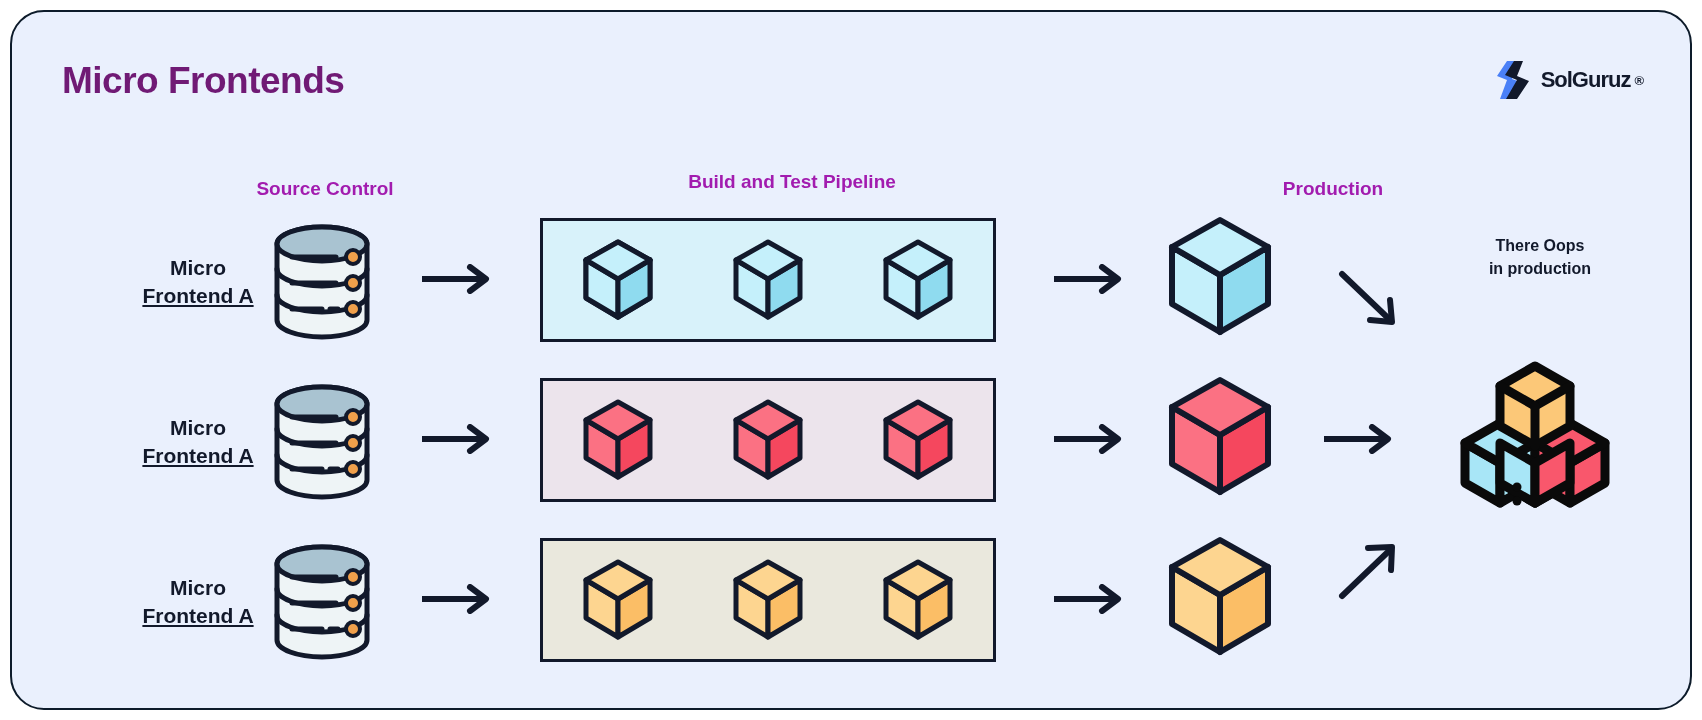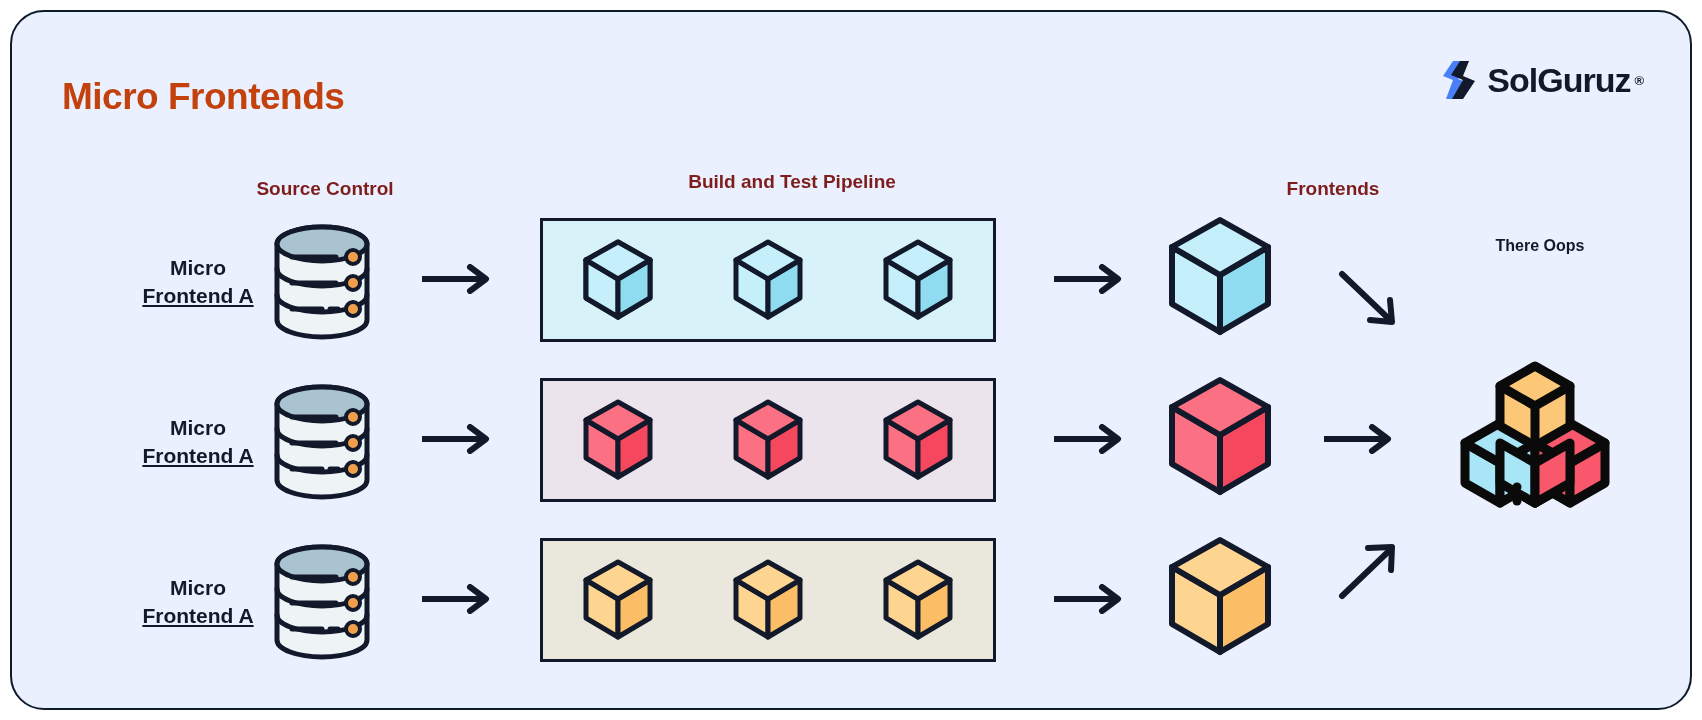--- a/index.html
+++ b/index.html
@@ -19,39 +19,39 @@
     width:100%;height:100%;
     box-sizing:border-box;
     background:#eaf0fd;
     border-radius:34px;
     border:2px solid #0d1b2a;
     overflow:hidden;
   }
 
   
   #title{
-    position:absolute;left:50px;top:64px;
-    font-size:37px;font-weight:bold;color:#c2410c;
+    position:absolute;left:50px;top:48px;
+    font-size:37px;font-weight:bold;color:#701a75;
     letter-spacing:-0.5px;
   }
   #logo{
     position:absolute;right:46px;top:46px;
     display:flex;align-items:center;gap:4px;
   }
   #logo .mark{width:44px;height:44px;display:block;}
   #logo .wordmark{
-    font-size:34px;font-weight:bold;color:#12192b;letter-spacing:-1px;
+    font-size:22px;font-weight:bold;color:#12192b;letter-spacing:-1px;
     line-height:1;
   }
   #logo .reg{font-size:13px;vertical-align:super;font-weight:bold;color:#12192b;}
 
   
   .col-head{
     position:absolute;
-    font-size:19px;font-weight:bold;color:#7f1d1d;
+    font-size:19px;font-weight:bold;color:#a21caf;
     text-align:center;white-space:nowrap;
     transform:translateX(-50%);
   }
   #head-source{left:313px;top:166px;}
   #head-build{left:780px;top:159px;}
   #head-prod{left:1321px;top:166px;}
 
   
   .row-label{
     position:absolute;left:0;width:290px;
@@ -98,21 +98,21 @@
           <path d="M26 3 L14 3 L4 18 L14 22 L7 41 L20 41 L30 25 L19 21 Z" fill="#4a80f7"></path>
           <path d="M30 3 L21 3 L12 17 L24 22 L13 41 L24 41 L36 23 L24 18 Z" fill="#12192b"></path>
         </svg>
       </span>
       <span class="wordmark">SolGuruz</span>
       <span class="reg">®</span>
     </div>
 
     <div class="col-head" id="head-source">Source Control</div>
     <div class="col-head" id="head-build">Build and Test Pipeline</div>
-    <div class="col-head" id="head-prod">Frontends</div>
+    <div class="col-head" id="head-prod">Production</div>
 
     <div class="row-label" style="top:242px;">
       <span>Micro</span>
       <span class="l2">Frontend A</span>
     </div>
 
     <svg class="arrow" style="left:255px;top:212px;" width="120" height="118">
       <g stroke="#12192b" stroke-width="5" stroke-linecap="round" fill="none">
         <path d="M10 20 a45 17 0 0 1 90 0 v76 a45 17 0 0 1 -90 0 Z" fill="#eef4f6"></path>
         <ellipse cx="55" cy="20" rx="45" ry="17" fill="#a9c3d1"></ellipse>
@@ -173,20 +173,21 @@
       </g>
     </svg>
 
     <svg class="arrow" style="left:1326px;top:258px;" width="70" height="62">
       <path d="M4 4 L50 48" stroke="#12192b" stroke-width="6" stroke-linecap="round"></path>
       <path d="M32 50 L54 52 L52 30" stroke="#12192b" stroke-width="6" fill="none" stroke-linecap="round" stroke-linejoin="round"></path>
     </svg>
 
     <div id="composed-note">
       <span>There Oops</span>
+      <span>in production</span>
     </div>
 
     <div class="row-label" style="top:402px;">
       <span>Micro</span>
       <span class="l2">Frontend A</span>
     </div>
 
     <svg class="arrow" style="left:255px;top:372px;" width="120" height="118">
       <g stroke="#12192b" stroke-width="5" stroke-linecap="round" fill="none">
         <path d="M10 20 a45 17 0 0 1 90 0 v76 a45 17 0 0 1 -90 0 Z" fill="#eef4f6"></path>

